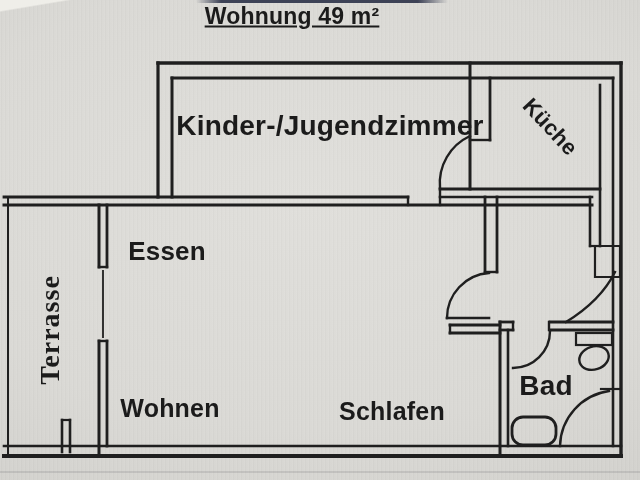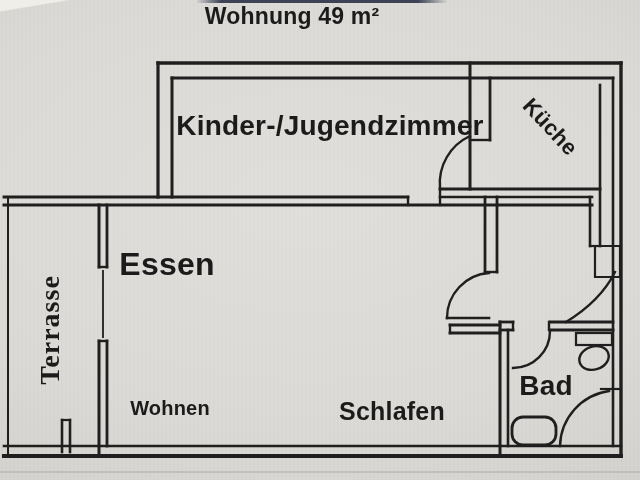--- a/index.html
+++ b/index.html
@@ -28,25 +28,25 @@
     background:rgba(100,100,104,0.18);
   }
   svg.plan{position:absolute;left:0;top:0;}
 
   .label{
     position:absolute;
     font-weight:bold;color:#1b1b1b;white-space:nowrap;
     transform:translate(-50%,-50%);
     letter-spacing:0.2px;
   }
-  .lbl-title   {left:292px;top:16px; font-size:23px;}
+  .lbl-title   {left:292px;top:16px; font-size:23px;text-decoration:underline;}
   .lbl-kinder  {left:330px;top:126px;font-size:28px;}
   .lbl-kueche  {left:550px;top:127px;font-size:22px;transform:translate(-50%,-50%) rotate(47deg);}
-  .lbl-essen   {left:167px;top:264px;font-size:32px;}
-  .lbl-wohnen  {left:170px;top:408px;font-size:20px;}
+  .lbl-essen   {left:167px;top:251px;font-size:26px;}
+  .lbl-wohnen  {left:170px;top:408px;font-size:25px;}
   .lbl-schlafen{left:392px;top:411px;font-size:25px;}
   .lbl-bad     {left:546px;top:386px;font-size:28px;}
   .lbl-terrasse{
     left:50px;top:330px;font-size:28px;
     font-family:"Liberation Serif",serif;
     transform:translate(-50%,-50%) rotate(-90deg);
     letter-spacing:1px;
   }
 </style>
 </head>

